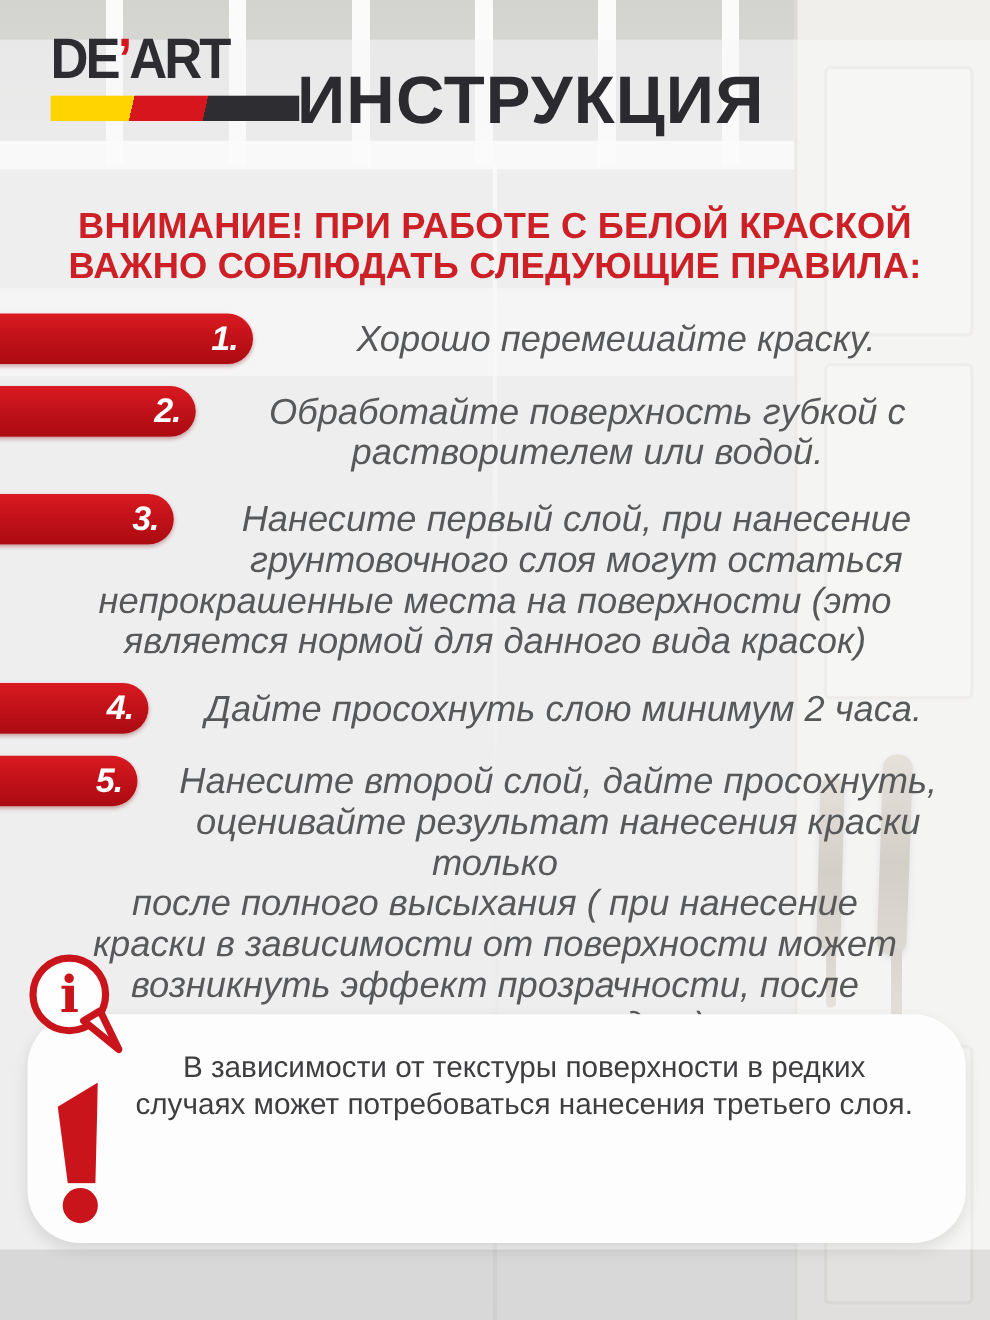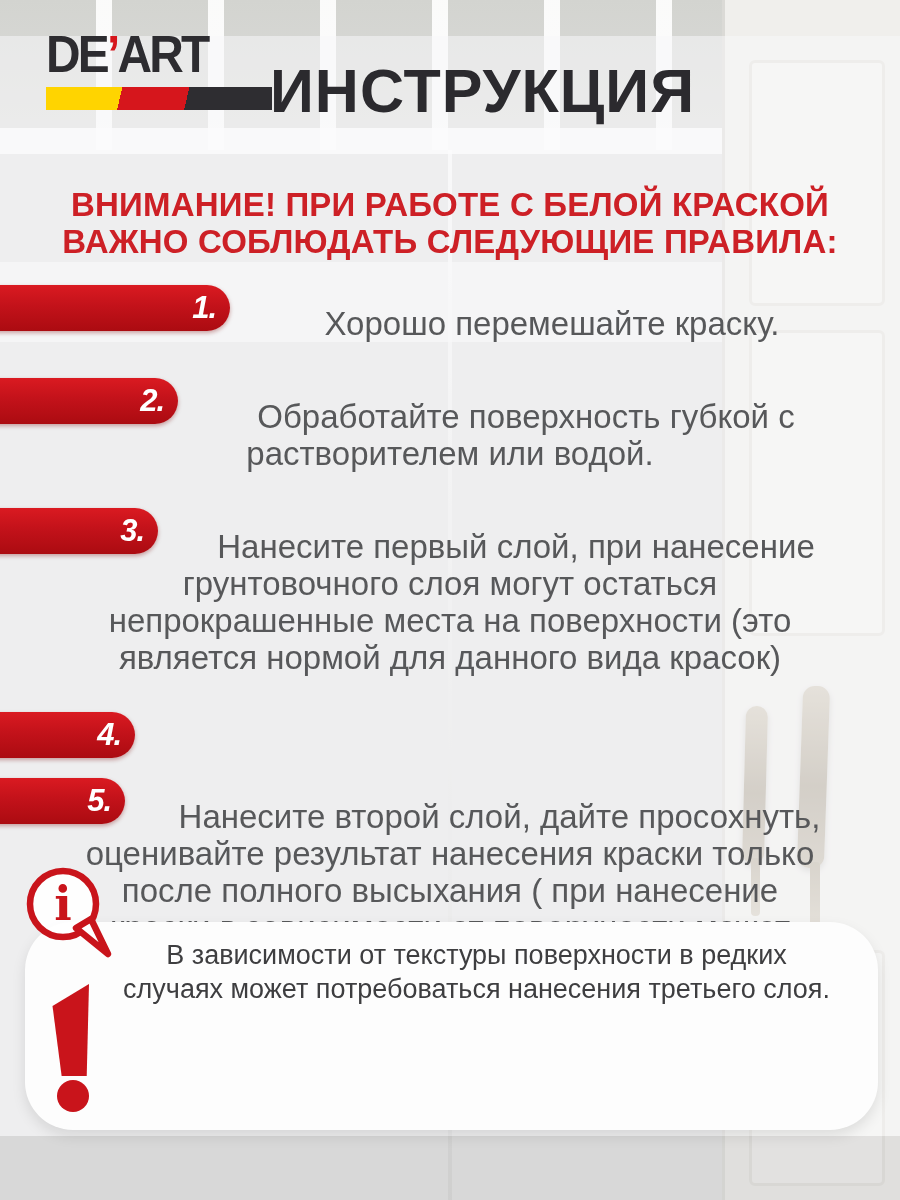--- a/index.html
+++ b/index.html
@@ -87,32 +87,32 @@
     display:flex;align-items:center;justify-content:flex-end;
     padding-right:14px;box-sizing:border-box;
   }
   .pill-1{width:255px;} .pill-2{width:203px;} .pill-3{width:183px;}
   .pill-4{width:160px;} .pill-5{width:150px;}
   .step-number{
     color:#ffffff;font-weight:800;font-style:italic;font-size:31px;
     letter-spacing:-1px;
   }
   .step-text{
-    margin:16px;padding:0 22px;text-align:center;white-space:pre-line;
-    font-size:33px;line-height:37px;color:#57585a;
+    margin:0;padding:0 22px;text-align:center;white-space:pre-line;
+    font-size:33px;line-height:37px;color:#57585a;font-style:italic;
   }
   
   .note-card{
     position:absolute;left:25px;top:922px;width:853px;height:208px;
     background:#fdfdfd;border-radius:48px;
     box-shadow:0 6px 14px rgba(0,0,0,.10);
     box-sizing:border-box;padding:16px 30px 0 80px;
   }
   .note-card p{
-    margin:0 0 14px 0;text-align:center;white-space:pre-line;
+    margin:15px 0 14px 0;text-align:center;white-space:pre-line;
     font-size:27px;line-height:34px;color:#3e3e40;
   }
   .info-bubble{position:absolute;left:22px;top:862px;width:92px;height:96px;}
   .excl-bar{
     position:absolute;left:51px;top:984px;width:38px;height:92px;
     background:#c9141b;
     clip-path:polygon(4% 24%,100% 0%,94% 100%,28% 100%);
   }
   .excl-dot{
     position:absolute;left:57px;top:1080px;width:32px;height:32px;
@@ -169,20 +169,21 @@
     </div>
     <p class="step-text">Нанесите первый слой, при нанесение
 грунтовочного слоя могут остаться
 непрокрашенные места на поверхности (это
 является нормой для данного вида красок)</p>
   </div>
   <div class="step">
     <div class="step-pill pill-4">
       <span class="step-number">4.</span>
     </div>
+    <p class="step-text">Дайте просохнуть слою минимум 2 часа.</p>
   </div>
   <div class="step">
     <div class="step-pill pill-5">
       <span class="step-number">5.</span>
     </div>
     <p class="step-text">Нанесите второй слой, дайте просохнуть,
 оценивайте результат нанесения краски только
 после полного высыхания ( при нанесение
 краски в зависимости от поверхности может
 возникнуть эффект прозрачности, после

